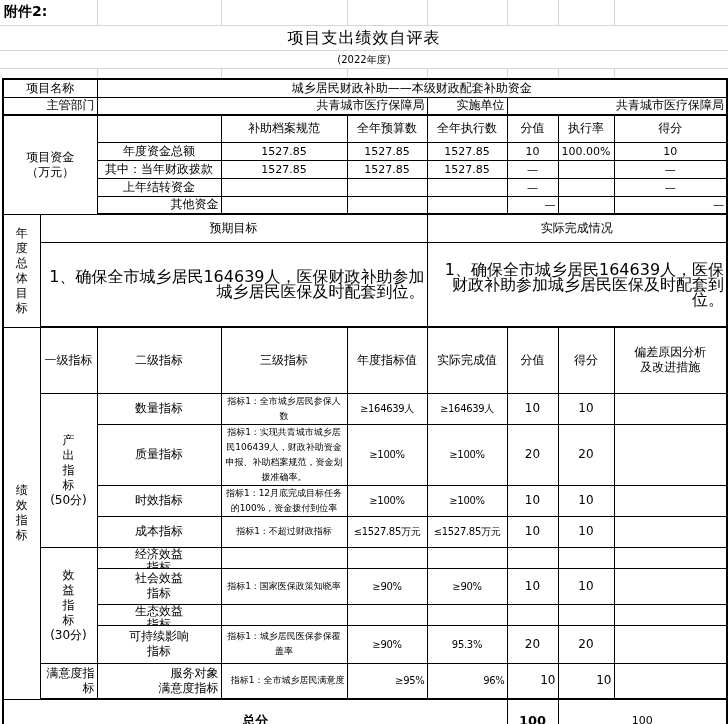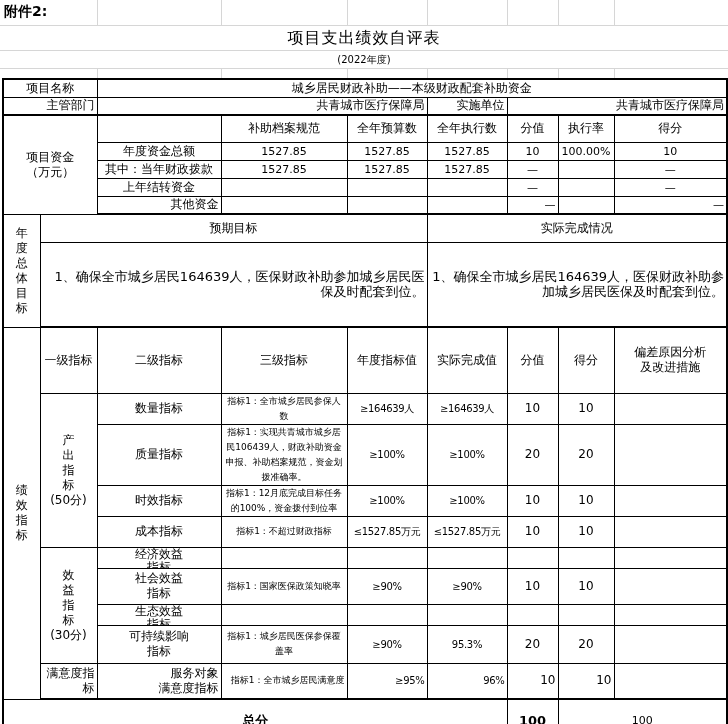--- a/index.html
+++ b/index.html
@@ -25,21 +25,21 @@
     padding:0 2px;overflow:hidden;line-height:15px;
   }
   tr.sep > td{border-bottom-width:2px;text-align:right;}
   td.b2{border-bottom-width:2px;}
   td.left{text-align:left;}
   td.pre, .pre{white-space:pre-line;}
   td.vert{white-space:pre-line;line-height:15px;padding:0;}
   td.small3{font-size:9px;line-height:11px;text-align:left;padding:2px 3px;vertical-align:middle;margin-top:36px;}
   td.tgt{font-size:10px;padding:0 1px;letter-spacing:-0.3px;}
   td.num{font-size:11px;}
-  td.goal-cell{text-align:left;padding:4px 6px;font-size:13px;line-height:18px;margin-top:43px;}
+  td.goal-cell{text-align:left;padding:4px 6px;font-size:16px;line-height:18px;margin-top:43px;}
   .clip{height:20px;overflow:hidden;line-height:13px;white-space:pre-line;}
   td.total-label{font-weight:bold;font-size:13px;}
   td.total-score{font-weight:bold;font-size:13px;}
   td.total-score2{font-size:11px;}
   td.hdr{font-size:12px;}
 </style>
 </head>
 <body>
 
 <div class="hgrid" style="top:25px"></div>

